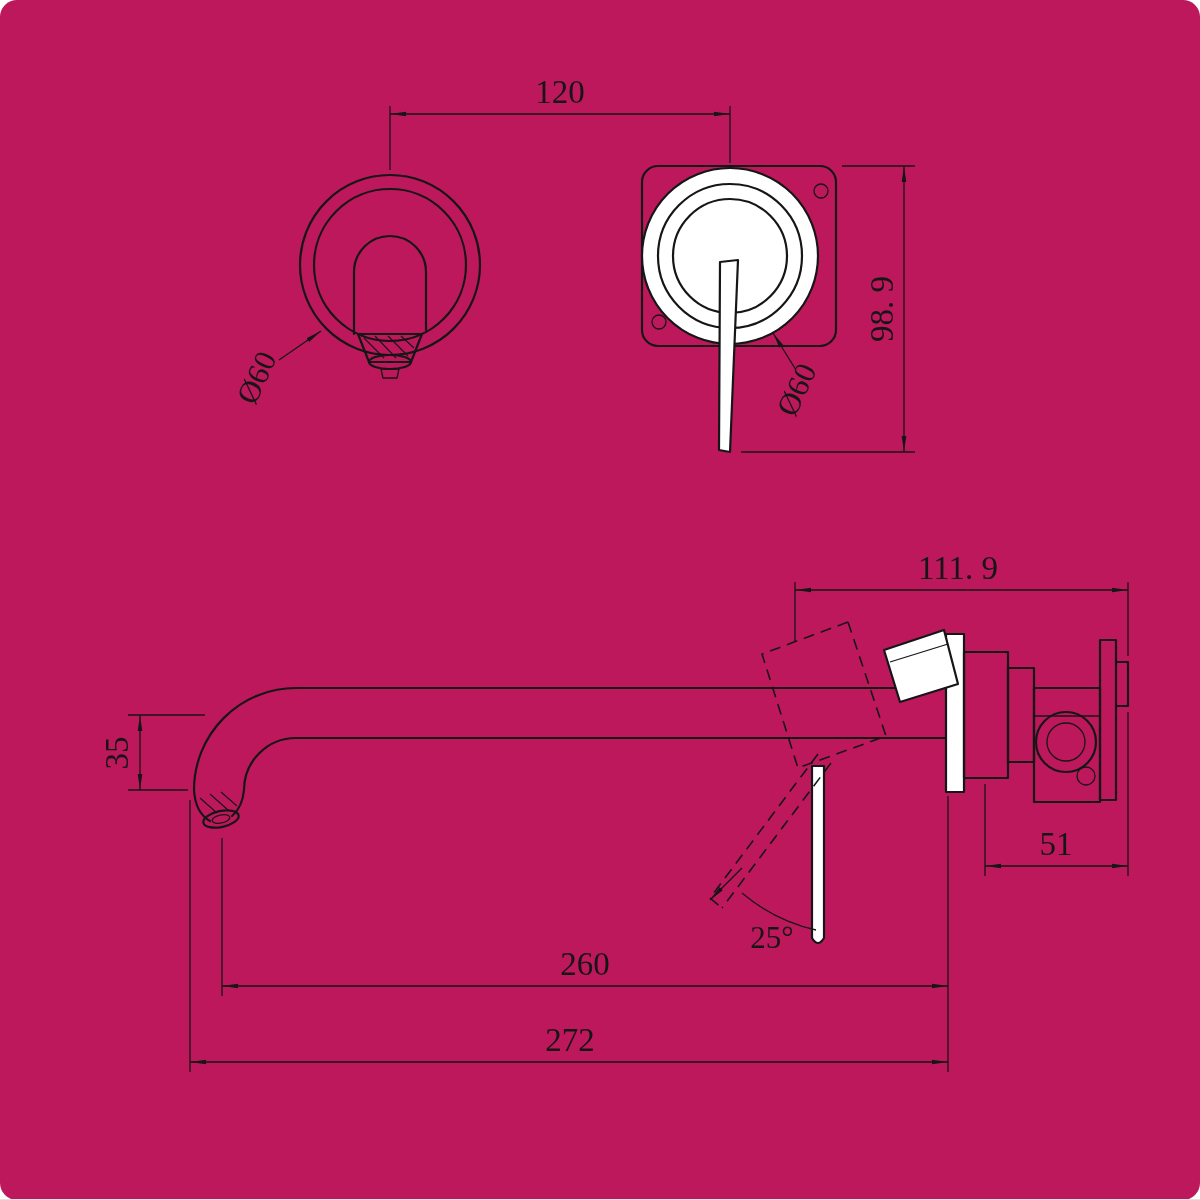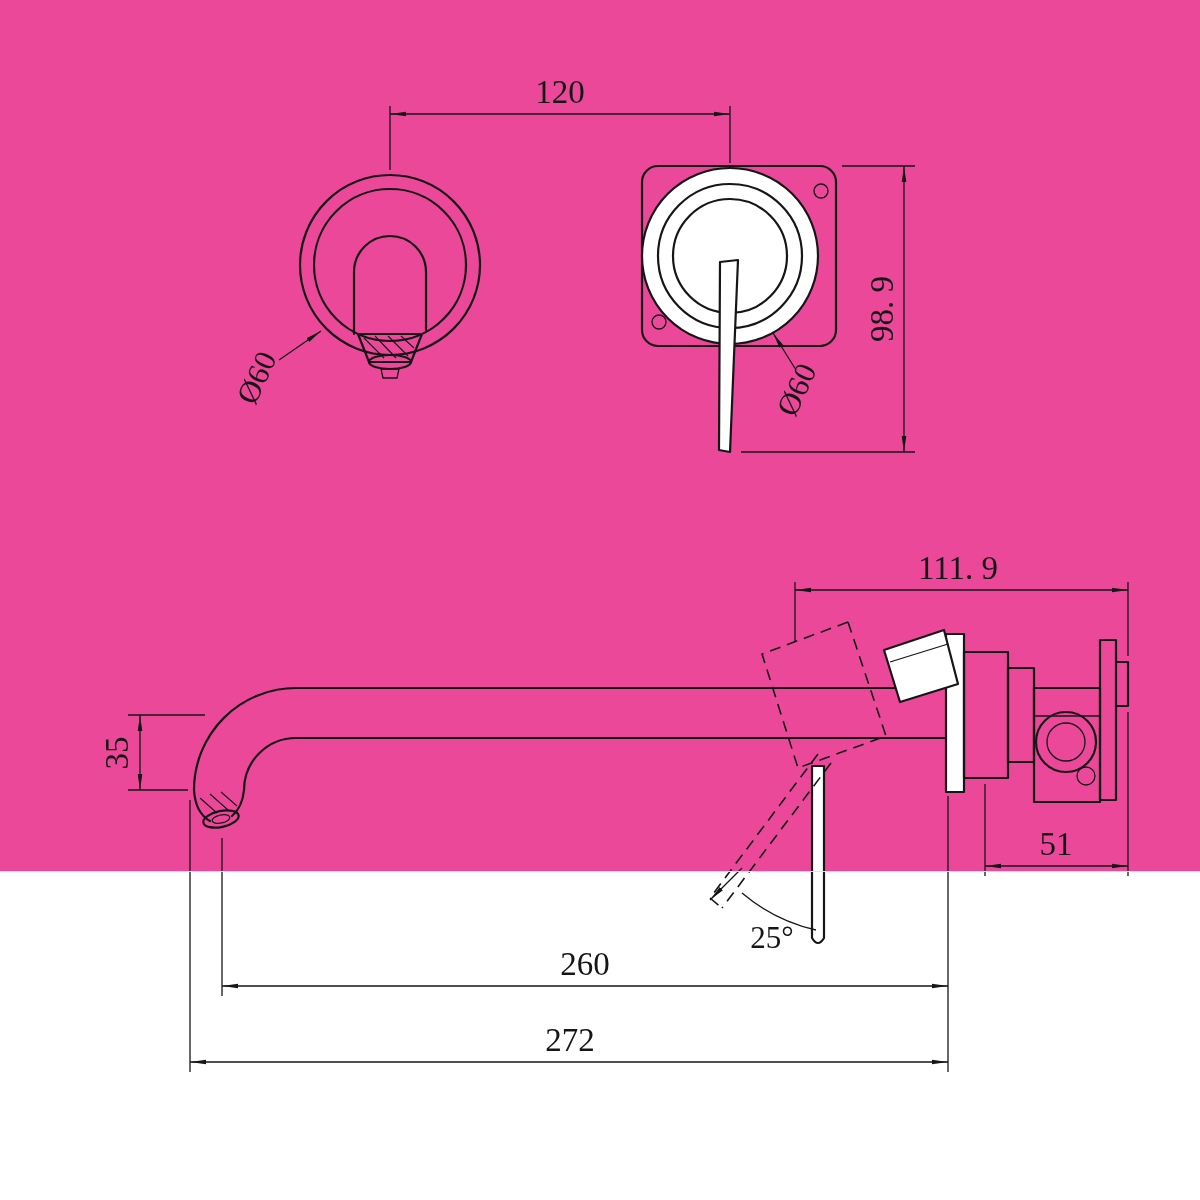--- a/index.html
+++ b/index.html
@@ -1,16 +1,16 @@
 <!DOCTYPE html>
 <html><head>
 <meta charset="utf-8">
 <style>
   html,body{margin:0;padding:0;background:#ffffff;width:1200px;height:1200px;overflow:hidden;}
-  .stage{position:relative;width:1200px;height:872px;background:#ec4899;}
+  .stage{position:relative;width:1200px;height:1200px;background:#be185d;border-radius:17px;}
   svg{position:absolute;left:0;top:0;}
   svg text{font-family:"Liberation Serif","DejaVu Serif",serif;fill:#161616;}
   .dim-text{font-size:33px;}
   .dia-text{font-size:31px;}
   .ang-text{font-size:31px;}
   .ln{stroke:#161616;stroke-width:2.2;fill:none;stroke-linecap:round;stroke-linejoin:round;}
   .lnf{stroke:#161616;stroke-width:2.2;fill:#ffffff;stroke-linejoin:round;}
   .thin{stroke:#161616;stroke-width:1.3;fill:none;}
   .dim{stroke:#161616;stroke-width:1.3;fill:none;}
   .dash{stroke:#161616;stroke-width:1.6;fill:none;stroke-dasharray:11 7;stroke-linejoin:round;}

